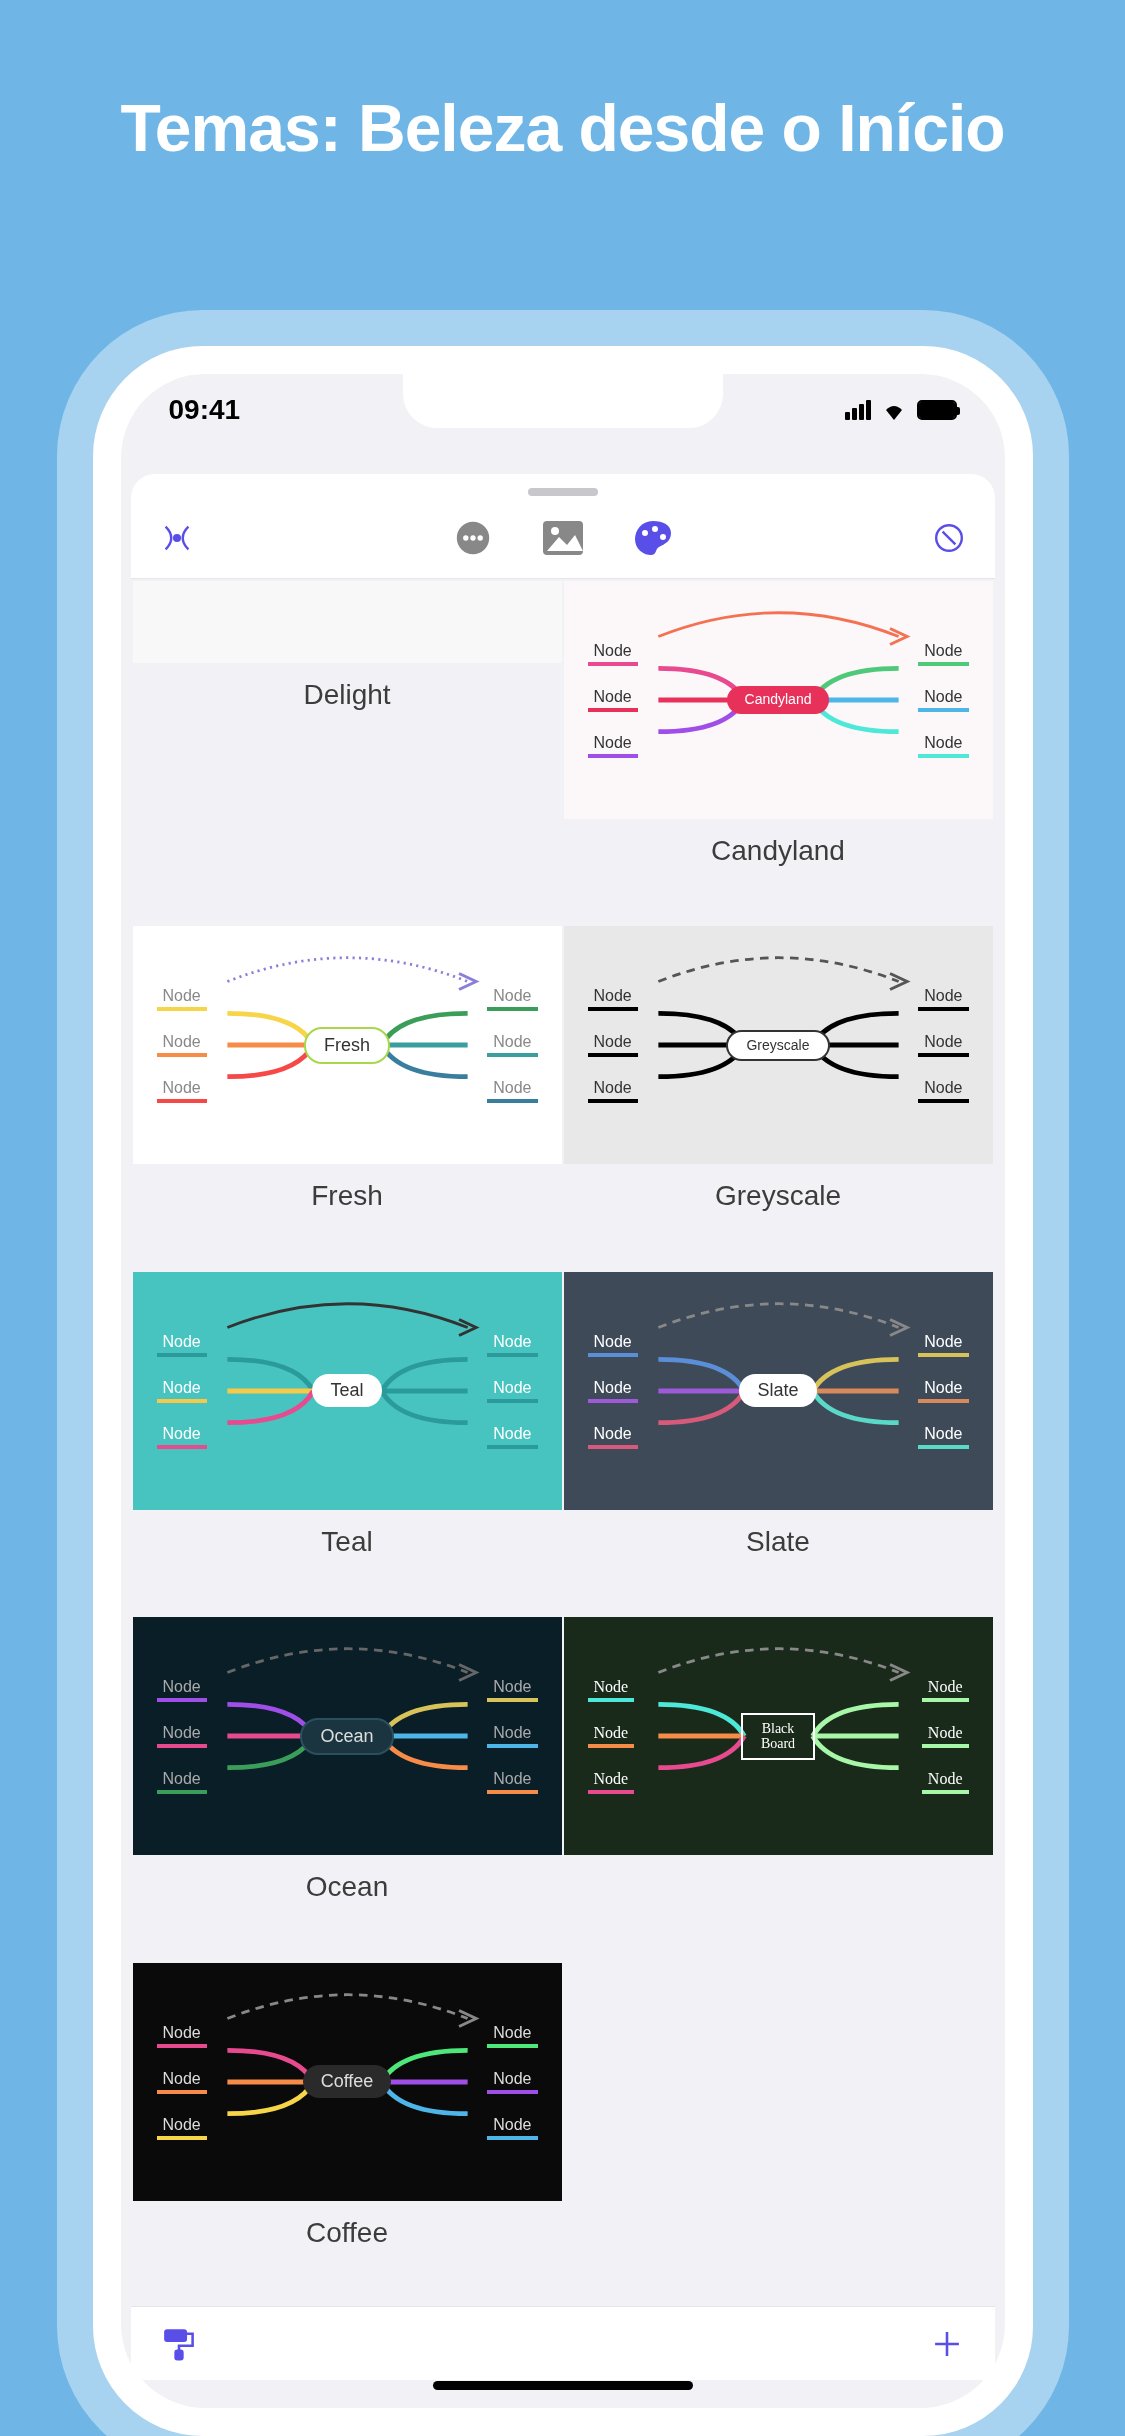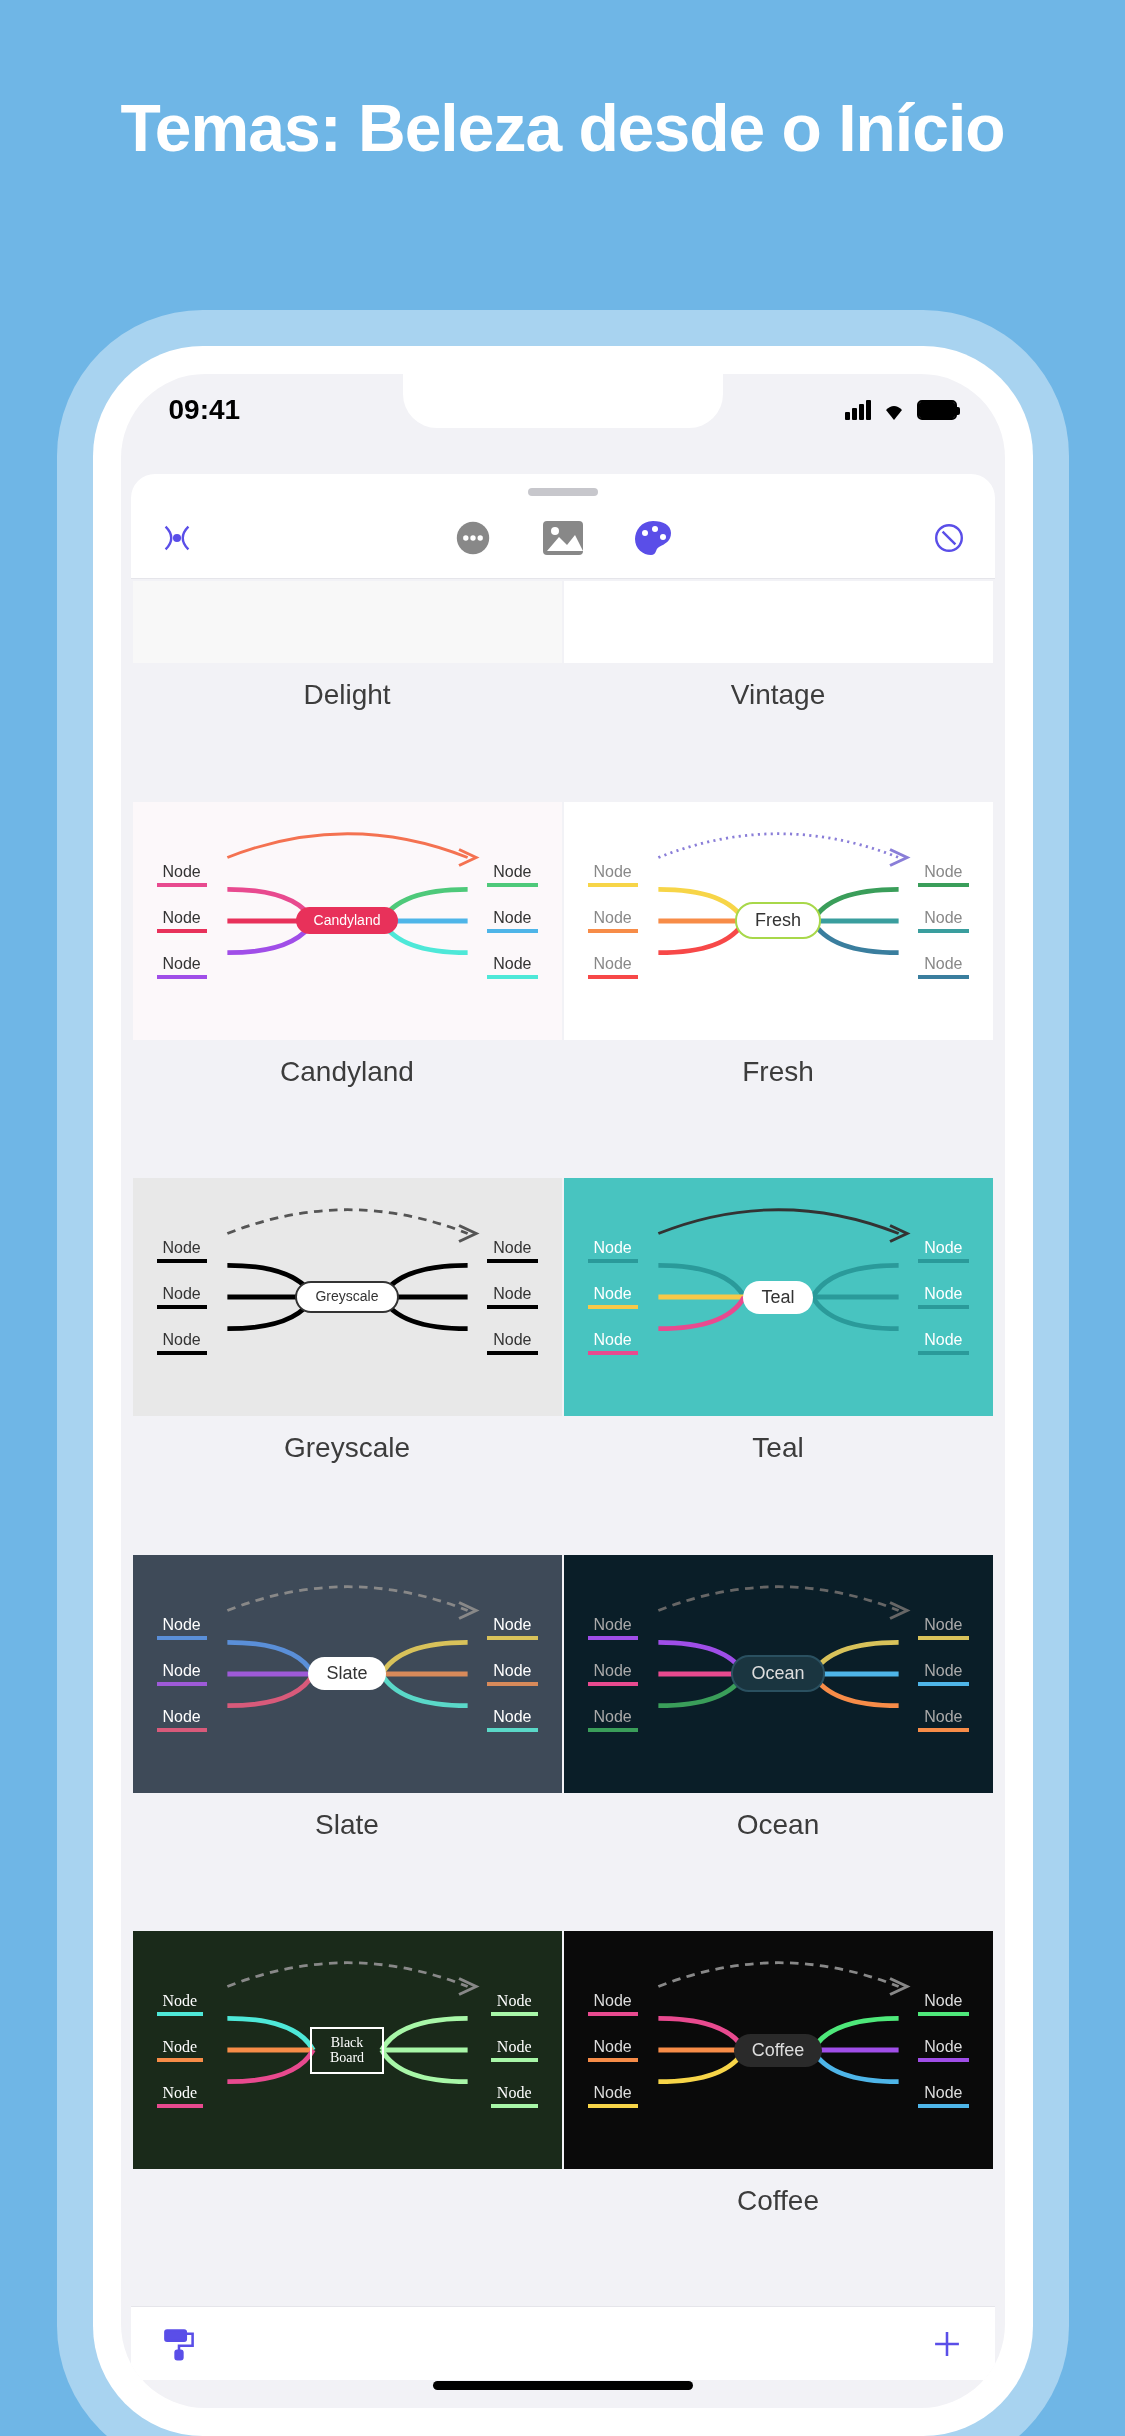--- a/index.html
+++ b/index.html
@@ -223,24 +223,20 @@
               </svg>
           </div>
         </div>
       </div>
 
       <div class="grid" id="theme-grid">
           <div class="theme-card partial-row">
             <div class="theme-preview" style="background: rgb(248, 248, 248);"></div>
             <div class="theme-label">Delight</div>
           </div>
-          <div class="theme-card partial-row">
-            <div class="theme-preview" style="background: rgb(255, 255, 255);"></div>
-            <div class="theme-label">Vintage</div>
-          </div>
           <div class="theme-card">
             <div class="theme-preview" style="background: rgb(252, 248, 250);">
               <div class="mindmap">
                 <svg class="mm-branches" viewBox="0 0 100 60" preserveAspectRatio="none">
                   <path d="M22 14 Q50 2 78 14" fill="none" stroke="#f47251" stroke-width="0.7"></path>
                   <path d="M76 12 L80 14 L76 16" fill="none" stroke="#f47251" stroke-width="0.7"></path>
                   <path d="M22 22 Q38 22 42 30" fill="none" stroke="#e84a8f" stroke-width="1.2"></path>
                   <path d="M78 22 Q62 22 58 30" fill="none" stroke="#4ec97a" stroke-width="1.2"></path>
                   <path d="M22 30 Q38 30 42 30" fill="none" stroke="#e8315a" stroke-width="1.2"></path>
                   <path d="M78 30 Q62 30 58 30" fill="none" stroke="#4eb5e8" stroke-width="1.2"></path>

